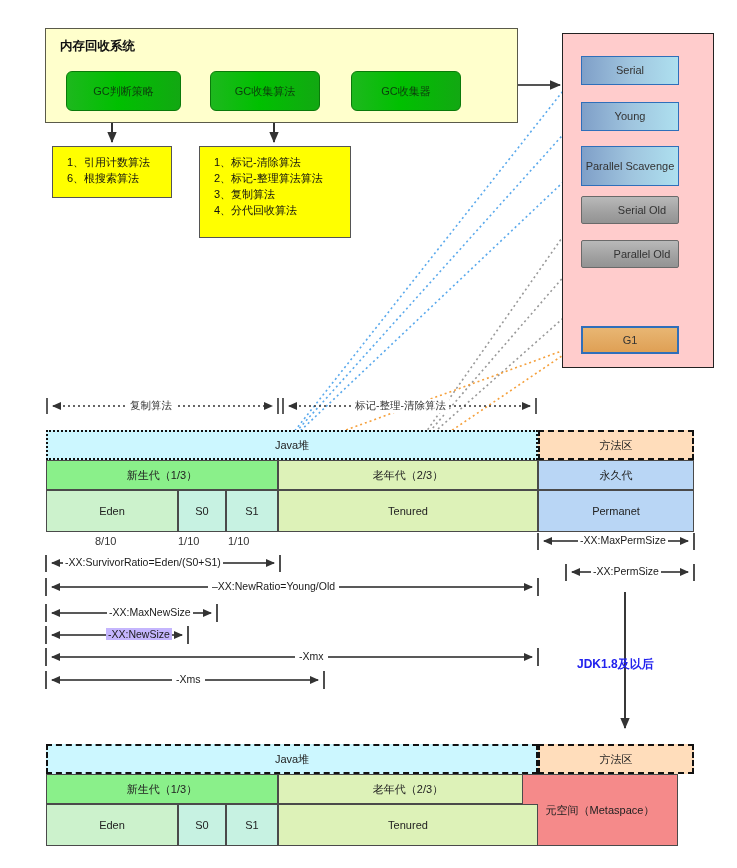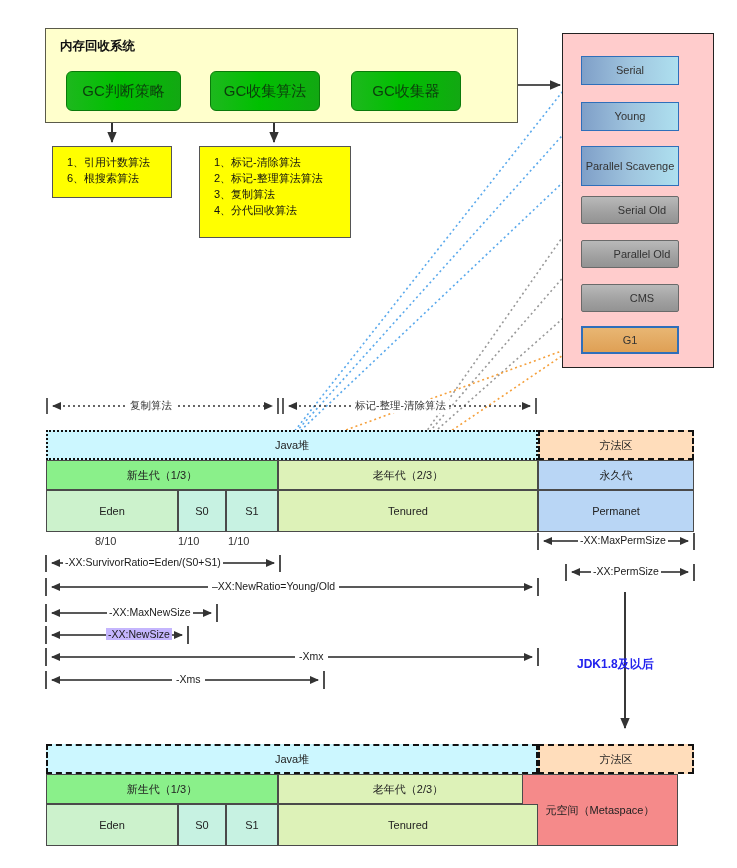--- a/index.html
+++ b/index.html
@@ -32,21 +32,21 @@
   .panel-mem-title {
     position: absolute; left: 14px; top: 9px;
     font-size: 12.5px; font-weight: bold; color: #111;
   }
   .gcbox {
     position: absolute; top: 42px; height: 40px;
     border: 1.5px solid #0a7a0a;
     border-radius: 6px;
     background: linear-gradient(to right, #1db81d 0%, #00c000 45%, #12a812 100%);
     color: #0d3d0d;
-    font-size: 15px;
+    font-size: 11px;
     display: flex; align-items: center; justify-content: center;
     text-align: center;
   }
   .gcbox-1 { left: 20px;  width: 115px; }
   .gcbox-2 { left: 164px; width: 110px; }
   .gcbox-3 { left: 305px; width: 110px; }
 
   
   .ybox {
     background: #ffff00;
@@ -227,21 +227,20 @@
     <div>3、复制算法</div>
     <div>4、分代回收算法</div>
   </div>
 
   <div class="abs panel-collectors">
     <div class="collector c-blue" style="top:22px;  height:29px;">Serial</div>
     <div class="collector c-blue" style="top:68px;  height:29px;">Young</div>
     <div class="collector c-blue" style="top:112px; height:40px;">Parallel Scavenge</div>
     <div class="collector c-gray" style="top:162px; height:28px;">Serial Old</div>
     <div class="collector c-gray" style="top:206px; height:28px;">Parallel Old</div>
-    <div class="collector c-gray" style="top:250px; height:28px;">CMS</div>
     <div class="collector c-orange" style="top:292px; height:28px;">G1</div>
   </div>
 
   <div class="abs lbl lbl-algo" style="left:127px; top:399px;text-align:center;">复制算法</div>
   <div class="abs lbl lbl-algo" style="left:352px; top:399px;">标记-整理-清除算法</div>
 
   <div class="memtable">
 
     <div class="cell cell-heap" style="left:46px;  top:430px; width:492px; height:30px;">Java堆</div>
     <div class="cell cell-method" style="left:538px; top:430px; width:156px; height:30px;">方法区</div>

